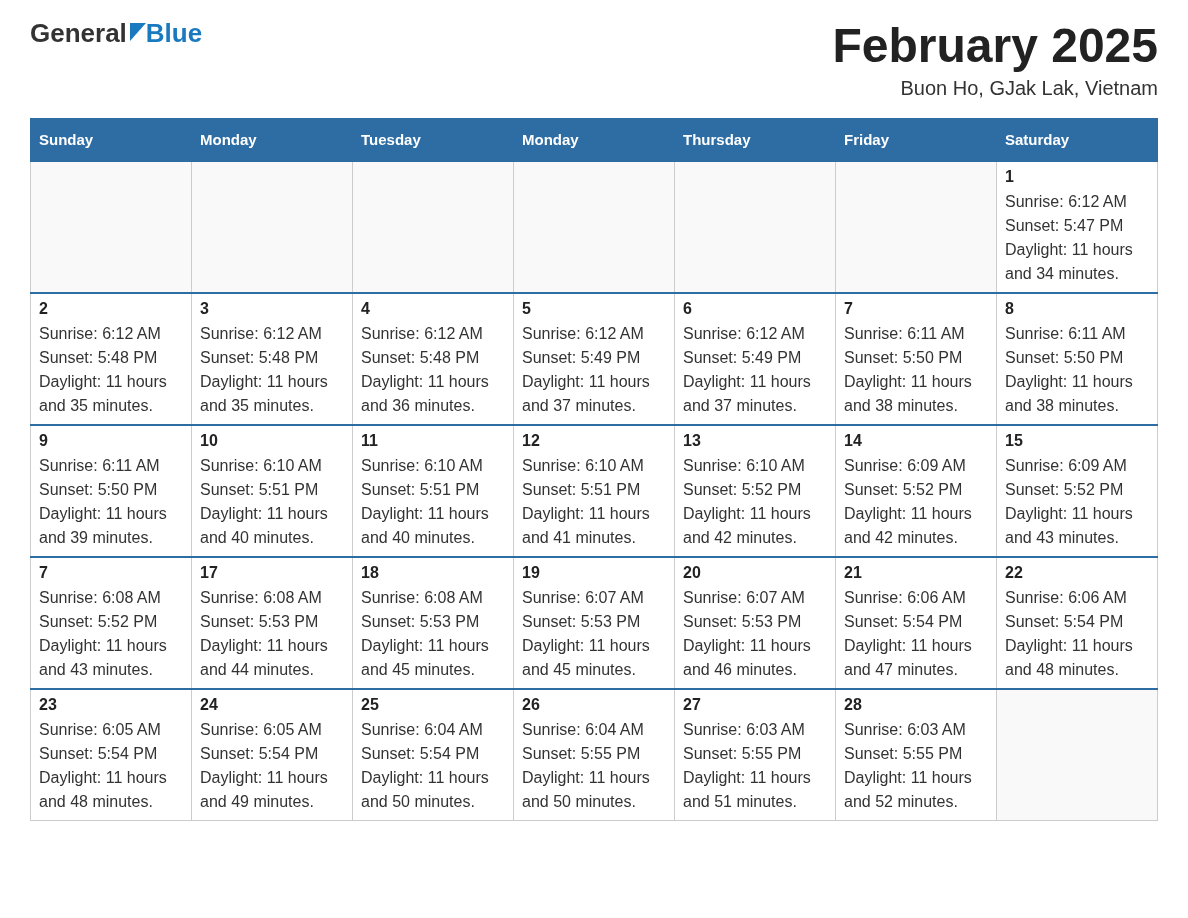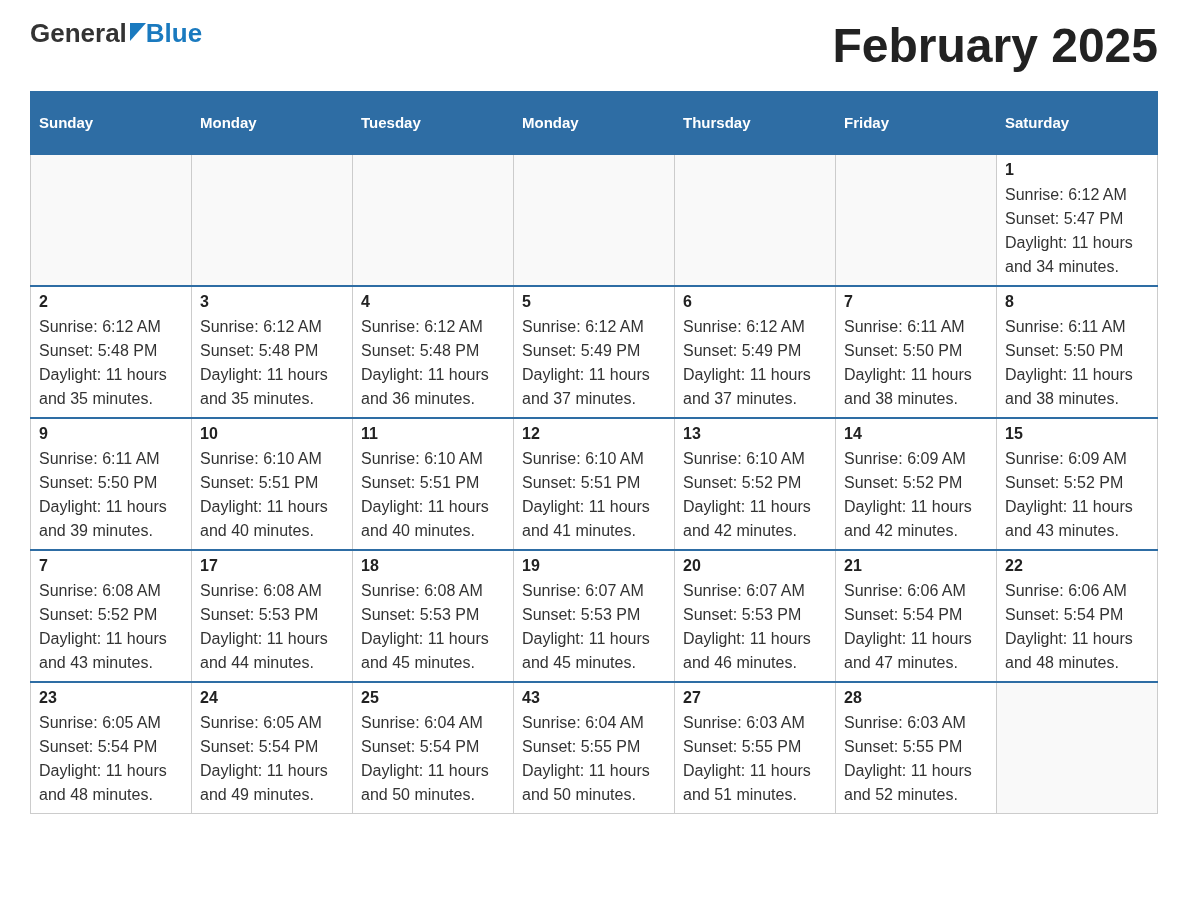--- a/index.html
+++ b/index.html
@@ -38,21 +38,21 @@
     }
     .calendar {
       width: 100%;
       border-collapse: collapse;
     }
     .calendar thead th {
       background-color: #2e6da4;
       color: #fff;
       font-size: 15px;
       font-weight: bold;
-      padding: 22px 8px;
+      padding: 12px 8px;
       border: 1px solid #2e6da4;
       text-align: left;
     }
     .calendar tbody td {
       vertical-align: top;
       border: 1px solid #ccc;
       padding: 6px 8px;
       width: calc(100% / 7);
       min-height: 110px;
       height: 110px;
@@ -110,20 +110,21 @@
               <polygon points="0,0 16,0 0,18" fill="#1a7abf"></polygon>
             </svg></span>
       </div>
       <div>
         <span class="logo-text-blue">Blue</span>
       </div>
     </div>
   </div>
   <div class="title-block">
     <div class="title-month">February 2025</div>
+    <div class="title-location">Buon Ho, GJak Lak, Vietnam</div>
   </div>
 </div>
 
 <table class="calendar">
   <thead>
     <tr>
     <th>Sunday</th>
         <th>Monday</th>
         <th>Tuesday</th>
         <th>Monday</th>
@@ -242,21 +243,21 @@
         </td>
         <td>
           <div class="day-number">24</div>
           <div class="day-info">Sunrise: 6:05 AM<br>Sunset: 5:54 PM<br>Daylight: 11 hours<br>and 49 minutes.</div>
         </td>
         <td>
           <div class="day-number">25</div>
           <div class="day-info">Sunrise: 6:04 AM<br>Sunset: 5:54 PM<br>Daylight: 11 hours<br>and 50 minutes.</div>
         </td>
         <td>
-          <div class="day-number">43</div>
+          <div class="day-number">26</div>
           <div class="day-info">Sunrise: 6:04 AM<br>Sunset: 5:55 PM<br>Daylight: 11 hours<br>and 50 minutes.</div>
         </td>
         <td>
           <div class="day-number">27</div>
           <div class="day-info">Sunrise: 6:03 AM<br>Sunset: 5:55 PM<br>Daylight: 11 hours<br>and 51 minutes.</div>
         </td>
         <td>
           <div class="day-number">28</div>
           <div class="day-info">Sunrise: 6:03 AM<br>Sunset: 5:55 PM<br>Daylight: 11 hours<br>and 52 minutes.</div>
         </td>

